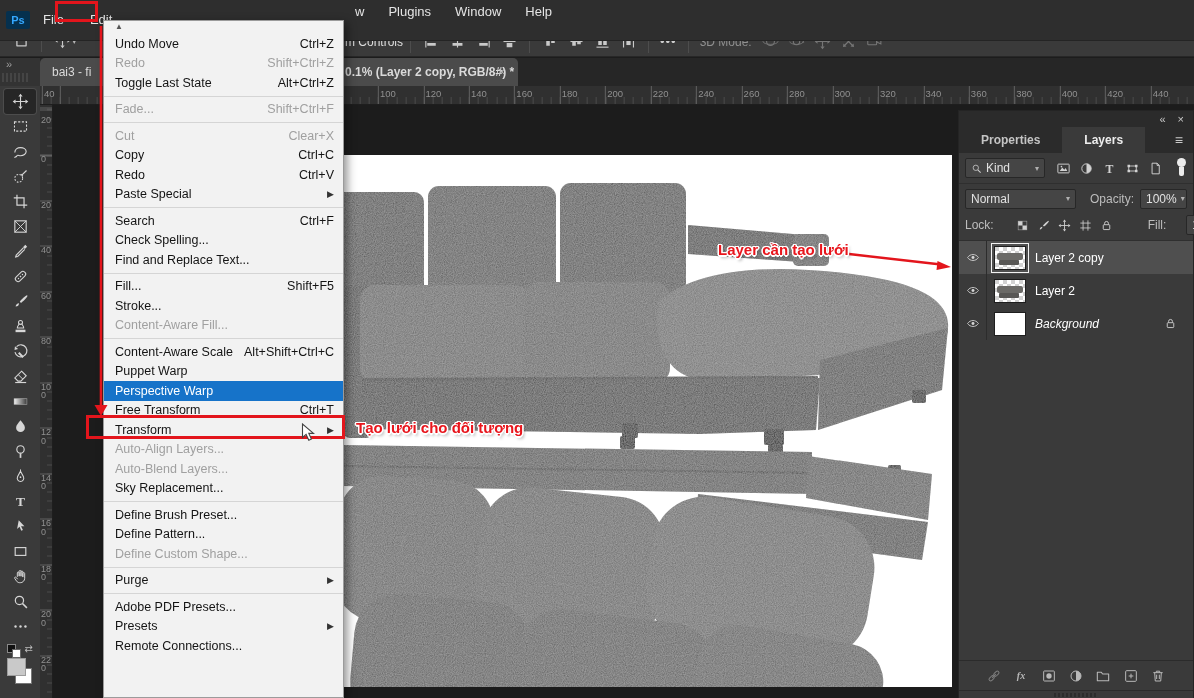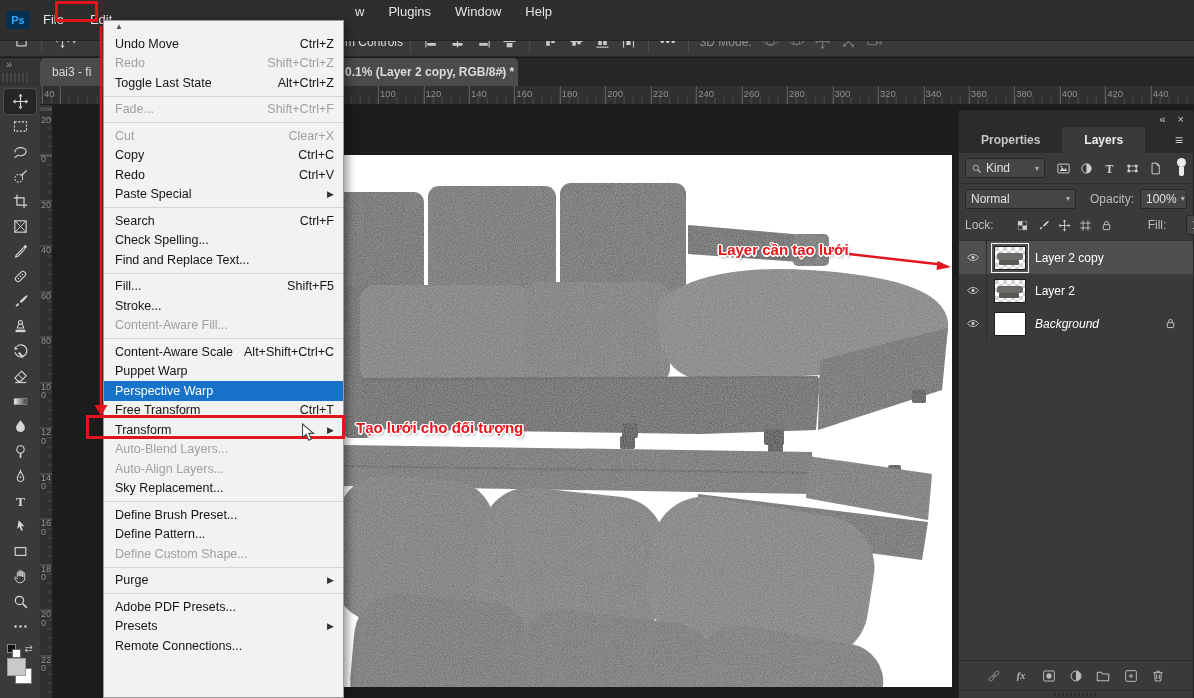--- a/index.html
+++ b/index.html
@@ -906,24 +906,24 @@
         </div>
         <div class="menu-item">
           <span class="mi-label">Free Transform</span>
           <span class="mi-sc">Ctrl+T</span>
         </div>
         <div class="menu-item">
           <span class="mi-label">Transform</span>
           <span class="mi-arrow">▶</span>
         </div>
         <div class="menu-item disabled">
+          <span class="mi-label">Auto-Align Layers...</span>
+        </div>
+        <div class="menu-item disabled">
           <span class="mi-label">Auto-Blend Layers...</span>
-        </div>
-        <div class="menu-item disabled">
-          <span class="mi-label">Auto-Align Layers...</span>
         </div>
         <div class="menu-item">
           <span class="mi-label">Sky Replacement...</span>
         </div>
         <div class="menu-sep"></div>
         <div class="menu-item">
           <span class="mi-label">Define Brush Preset...</span>
         </div>
         <div class="menu-item">
           <span class="mi-label">Define Pattern...</span>

